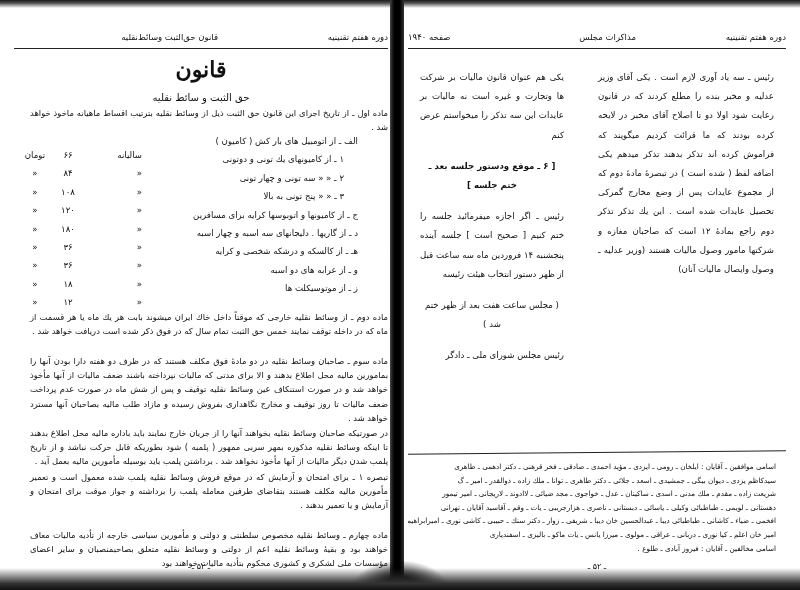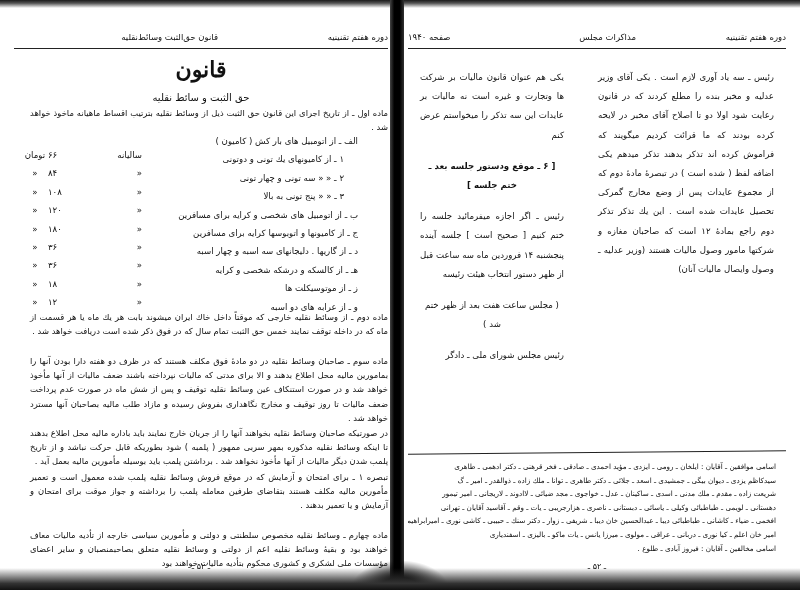--- a/index.html
+++ b/index.html
@@ -33,21 +33,21 @@
       font-size: 10px; }
     .para { position: absolute; right: 0; left: 16px; font-size: 8.4px; line-height: 14.2px;
       text-align: justify; }
     .list { position: absolute; top: 122px; right: 30px; width: 250px; font-size: 8.6px; }
     .list-item { height: 18.4px; line-height: 18.4px; white-space: nowrap; }
     .list-item.sub { padding-right: 14px; }
 
     .tax-table { position: absolute; top: 136px; left: 8px; width: 120px; font-size: 8.6px; direction: rtl; }
     .tax-row { height: 18.4px; line-height: 18.4px; display: flex; }
     .tax-period { width: 40px; }
-    .tax-amount { width: 40px; text-align: left; margin-right: 14px; }
+    .tax-amount { width: 40px; text-align: center; margin-right: 14px; }
     .tax-unit { width: 26px; text-align: center; }
 
     .page-num { position: absolute; font-size: 8px; text-align: center; left: 0; right: 0; }
 
     
     .col { position: absolute; top: 46px; font-size: 8.6px; line-height: 19.2px; }
     .col-right { right: 0; width: 200px; text-align: justify; }
     .col-left { right: 210px; width: 168px; text-align: justify; }
     .col p { margin: 12px; }
     .bracket { text-align: center; font-weight: bold; }
@@ -73,26 +73,25 @@
     <div class="law-title">قانون</div>
     <div class="law-subtitle">حق الثبت و سائط نقلیه</div>
 
     <div class="para" style="top:96px;">ماده اول ـ از تاریخ اجرای این قانون حق الثبت ذیل از وسائط نقلیه بترتیب اقساط ماهیانه ماخوذ خواهد شد .</div>
 
     <div class="list">
       <div class="list-item">الف ـ از اتومبیل های بار کش ( کامیون )</div>
       <div class="list-item sub">۱ ـ از کامیونهای یك تونی و دوتونی</div>
       <div class="list-item sub">۲ ـ « « سه تونی و چهار تونی</div>
       <div class="list-item sub">۳ ـ « « پنج تونی به بالا</div>
-      <div class="list-item">ب ـ از اتومبیل های شخصی و کرایه برای مسافرین</div>
       <div class="list-item">ج ـ از کامیونها و اتوبوسها کرایه برای مسافرین</div>
       <div class="list-item">د ـ از گاریها . دلیجانهای سه اسبه و چهار اسبه</div>
       <div class="list-item">هـ ـ از کالسکه و درشکه شخصی و کرایه</div>
+      <div class="list-item">و ـ از عرابه های دو اسبه</div>
       <div class="list-item">ز ـ از موتوسیکلت ها</div>
-      <div class="list-item">و ـ از عرابه های دو اسبه</div>
     </div>
 
     <div class="tax-table">
       <div class="tax-row">
         <span class="tax-period">سالیانه</span>
         <span class="tax-amount">۶۶</span>
         <span class="tax-unit">تومان</span>
       </div>
       <div class="tax-row">
         <span class="tax-period">«</span>

